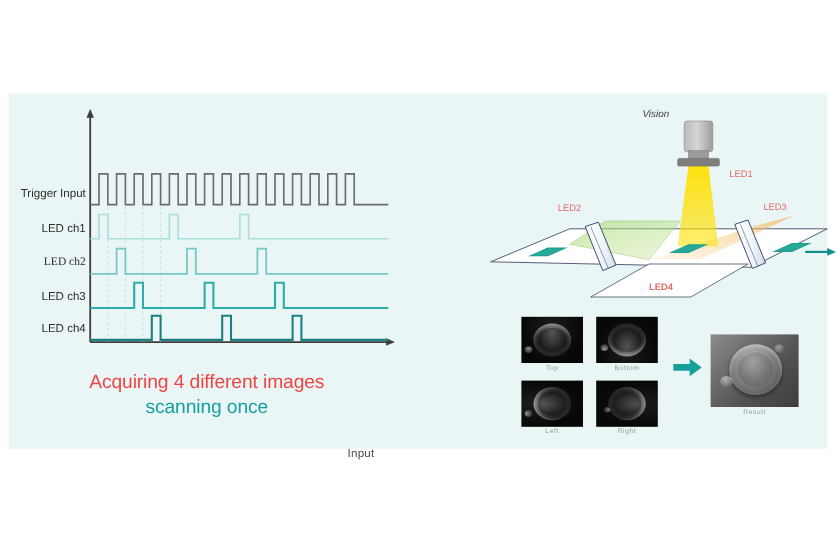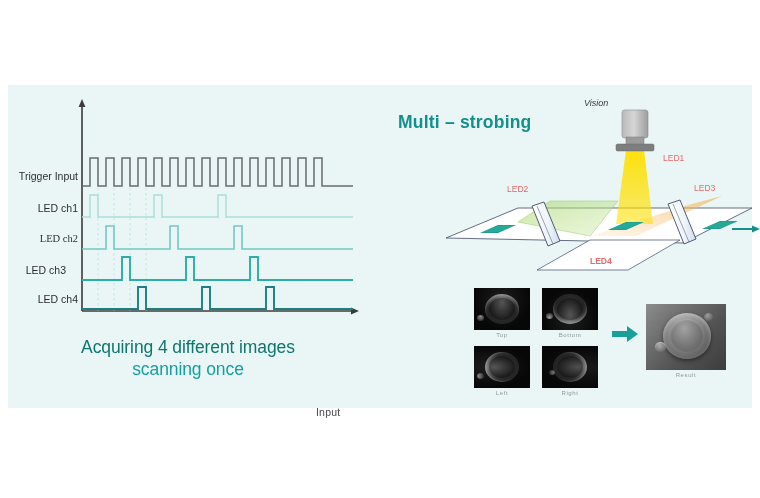--- a/index.html
+++ b/index.html
@@ -17,21 +17,21 @@
   #timing svg{display:block;}
 
   .axis-time{position:absolute;left:308px;top:316px;font-size:10.5px;
              color:#4a4a4a;letter-spacing:.2px;}
 
   .sig-label{position:absolute;font-size:10.5px;color:#2d2d2d;
              white-space:nowrap;text-align:right;}
 
   
   #caption{position:absolute;left:8px;top:336px;width:360px;text-align:center;}
-  #caption .l1{font-size:17.5px;color:#0f766e;line-height:22px;
+  #caption .l1{font-size:17.5px;color:#ef4444;line-height:22px;
                letter-spacing:-.1px;}
   #caption .l2{font-size:17.5px;color:#15a0a0;line-height:22px;
                letter-spacing:-.1px;}
 
   
   #strobe-title{position:absolute;left:398px;top:112px;font-size:17.5px;
                 font-weight:bold;color:#12908c;letter-spacing:.2px;}
 
   
   #scene{position:absolute;left:440px;top:100px;width:320px;height:180px;}
@@ -100,32 +100,31 @@
                L242,190 L242,167 L250,167 L250,190 L345,190"></path>
 
       <path fill="none" stroke="#1d7f80" stroke-width="1.9" d="M74,219 L130,219 L130,197 L138,197 L138,219
                L194,219 L194,197 L202,197 L202,219
                L258,219 L258,197 L266,197 L266,219 L345,219"></path>
     </svg>
 
     <div class="sig-label" style="right:290px;top:80px;">Trigger Input</div>
     <div class="sig-label" style="right:290px;top:112px;">LED ch1</div>
     <div class="sig-label" style="right:290px;top:143px;font-family:Liberation Serif, serif;">LED ch2</div>
-    <div class="sig-label" style="right:302px;top:174px;">LED ch3</div>
+    <div class="sig-label" style="right:290px;top:174px;">LED ch3</div>
     <div class="sig-label" style="right:290px;top:203px;">LED ch4</div>
 
     <div class="axis-time">Input</div>
   </div>
 
   <div id="caption">
     <div class="l1">Acquiring 4 different images</div>
     <div class="l2">scanning once</div>
   </div>
 
-  <div id="strobe-title">Multi – strobing</div>
 
   <div id="scene">
     <svg width="320" height="180" viewBox="0 0 320 180">
       <defs>
         <linearGradient id="gBeam" x1="0" y1="0" x2="0" y2="1">
           <stop offset="0%" stop-color="#ffe000" stop-opacity=".95"></stop>
           <stop offset="100%" stop-color="#ffe000" stop-opacity=".55"></stop>
         </linearGradient>
         <linearGradient id="gGreen" x1="0" y1="0" x2="1" y2="1">
           <stop offset="0%" stop-color="#a8d86b" stop-opacity=".62"></stop>

